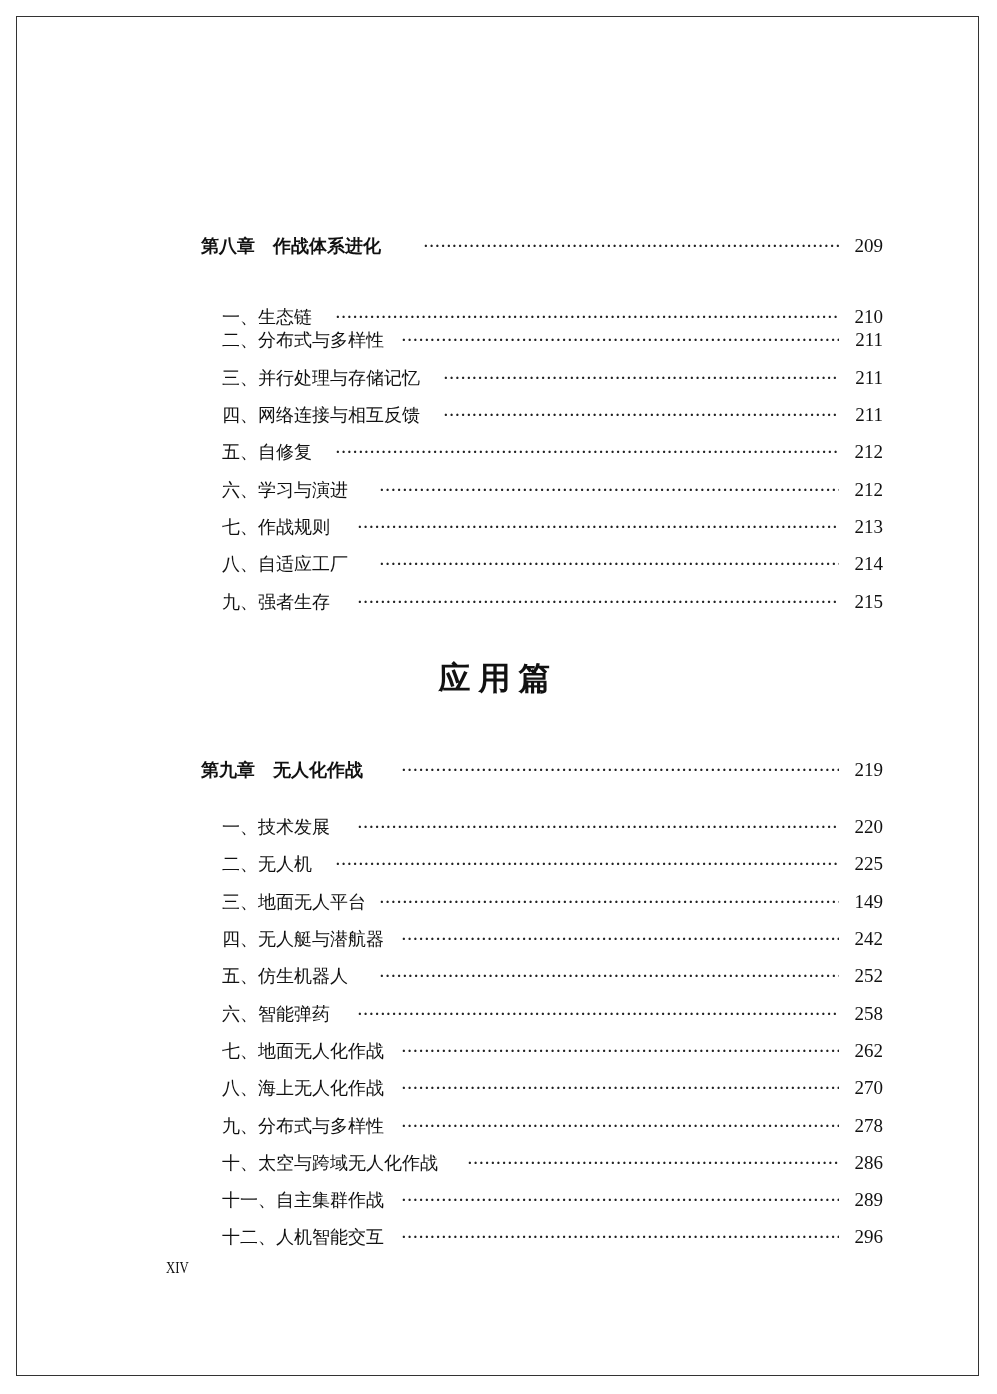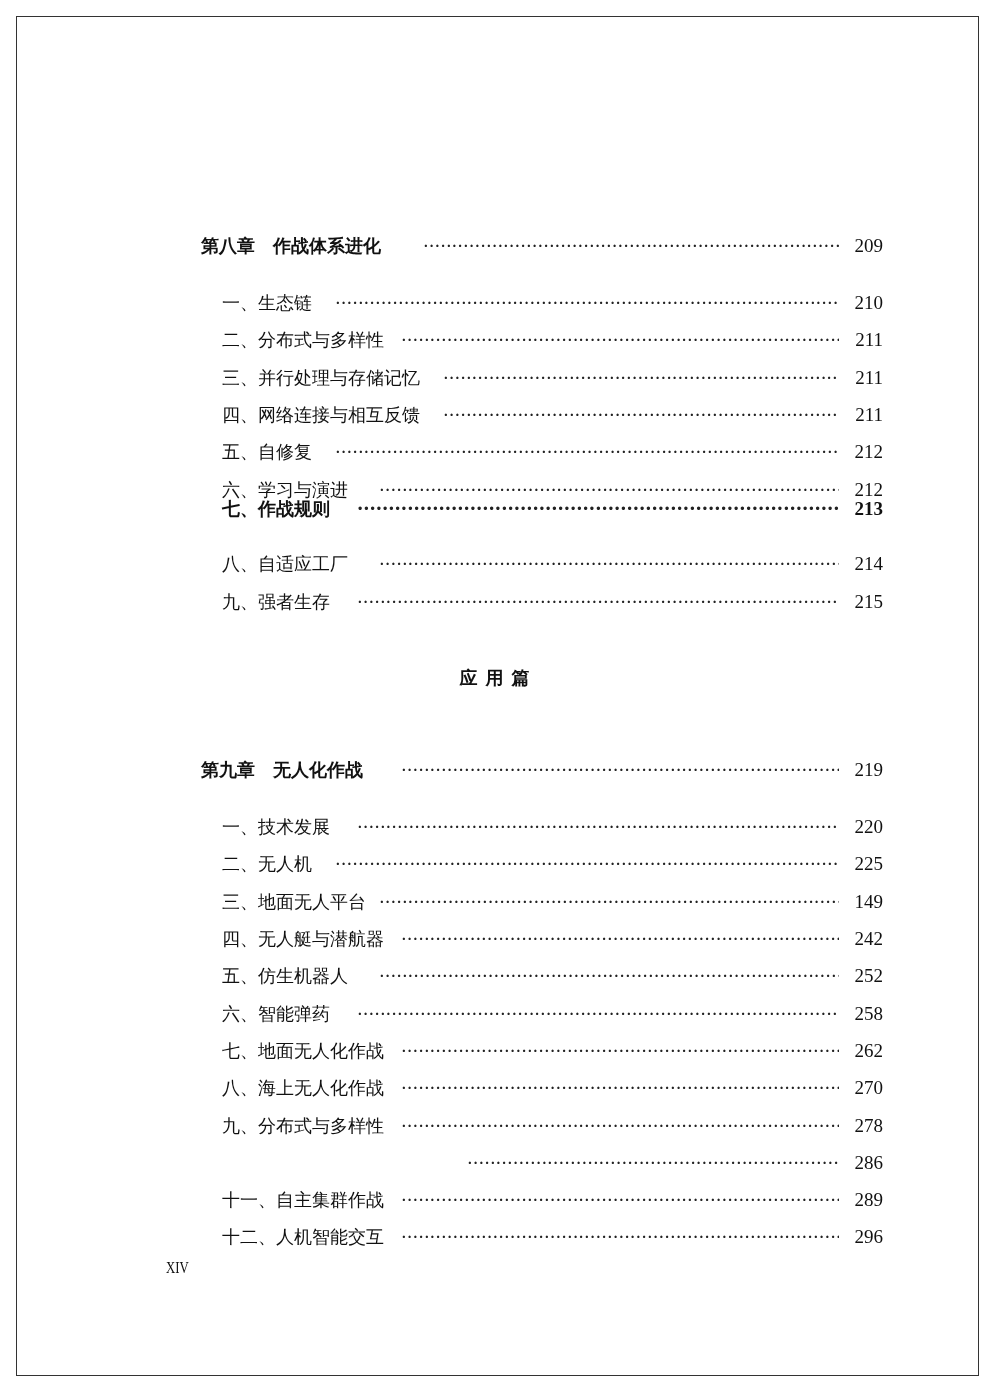--- a/index.html
+++ b/index.html
@@ -4,35 +4,35 @@
 <style>
   html,body{margin:0;padding:0;background:#fff;}
   body{width:997px;height:1394px;position:relative;overflow:hidden;font-family:"DejaVu Serif","Liberation Serif",serif;color:#111;}
   .frame{position:absolute;left:16px;top:16px;width:963px;height:1360px;border:1px solid #333;box-sizing:border-box;}
   .row{position:absolute;left:0;width:873px;height:26px;margin-left:43px;}
   .row .label{position:absolute;top:0;white-space:nowrap;font-size:18px;line-height:26px;}
   .row .leader{position:absolute;top:0;height:26px;overflow:hidden;white-space:nowrap;font-size:18px;line-height:26px;letter-spacing:0;color:#222;}
   .row .page{position:absolute;top:0;left:806px;width:34px;text-align:right;font-family:"Liberation Serif",serif;font-size:19px;line-height:26px;}
   .chapter .label{left:158px;font-family:"DejaVu Sans","Liberation Sans",sans-serif;font-weight:bold;font-size:18px;}
   .section .label{left:179px;}
-  .part-title{position:absolute;left:0;width:997px;top:660px;text-align:center;font-size:18px;font-weight:bold;letter-spacing:8px;line-height:36px;}
+  .part-title{position:absolute;left:0;width:997px;top:660px;text-align:center;font-size:32px;font-weight:bold;letter-spacing:8px;line-height:36px;}
   .folio{position:absolute;left:166px;top:1258px;font-family:"Liberation Serif",serif;font-size:17px;transform:scaleX(0.75);transform-origin:left;}
 </style>
 </head>
 <body>
 
 <div class="frame"></div>
 
 <div id="toc-root">
     <div class="row chapter" style="top: 233px;">
       <span class="label">第八章　作战体系进化</span>
       <span class="leader" style="left: 380px; width: 416px;">········································································································································································································</span>
       <span class="page">209</span>
     </div>
-    <div class="row section" style="top: 290px;">
+    <div class="row section" style="top: 304px;">
       <span class="label">一、生态链</span>
       <span class="leader" style="left: 292px; width: 504px;">········································································································································································································</span>
       <span class="page">210</span>
     </div>
     <div class="row section" style="top: 327px;">
       <span class="label">二、分布式与多样性</span>
       <span class="leader" style="left: 358px; width: 438px;">········································································································································································································</span>
       <span class="page">211</span>
     </div>
     <div class="row section" style="top: 365px;">
@@ -48,21 +48,21 @@
     <div class="row section" style="top: 439px;">
       <span class="label">五、自修复</span>
       <span class="leader" style="left: 292px; width: 504px;">········································································································································································································</span>
       <span class="page">212</span>
     </div>
     <div class="row section" style="top: 477px; padding-left: 32px;">
       <span class="label">六、学习与演进</span>
       <span class="leader" style="left: 336px; width: 460px;">········································································································································································································</span>
       <span class="page">212</span>
     </div>
-    <div class="row section" style="top: 496px; font-weight: bold;">
+    <div class="row section" style="top: 514px;">
       <span class="label">七、作战规则</span>
       <span class="leader" style="left: 314px; width: 482px;">········································································································································································································</span>
       <span class="page">213</span>
     </div>
     <div class="row section" style="top: 551px;">
       <span class="label">八、自适应工厂</span>
       <span class="leader" style="left: 336px; width: 460px;">········································································································································································································</span>
       <span class="page">214</span>
     </div>
     <div class="row section" style="top: 589px;">
@@ -114,20 +114,21 @@
       <span class="label">八、海上无人化作战</span>
       <span class="leader" style="left: 358px; width: 438px;">········································································································································································································</span>
       <span class="page">270</span>
     </div>
     <div class="row section" style="top: 1113px;">
       <span class="label">九、分布式与多样性</span>
       <span class="leader" style="left: 358px; width: 438px;">········································································································································································································</span>
       <span class="page">278</span>
     </div>
     <div class="row section" style="top: 1150px;">
+      <span class="label">十、太空与跨域无人化作战</span>
       <span class="leader" style="left: 424px; width: 372px;">········································································································································································································</span>
       <span class="page">286</span>
     </div>
     <div class="row section" style="top: 1187px; padding-left: 48px;">
       <span class="label">十一、自主集群作战</span>
       <span class="leader" style="left: 358px; width: 438px;">········································································································································································································</span>
       <span class="page">289</span>
     </div>
     <div class="row section" style="top: 1224px;">
       <span class="label">十二、人机智能交互</span>

